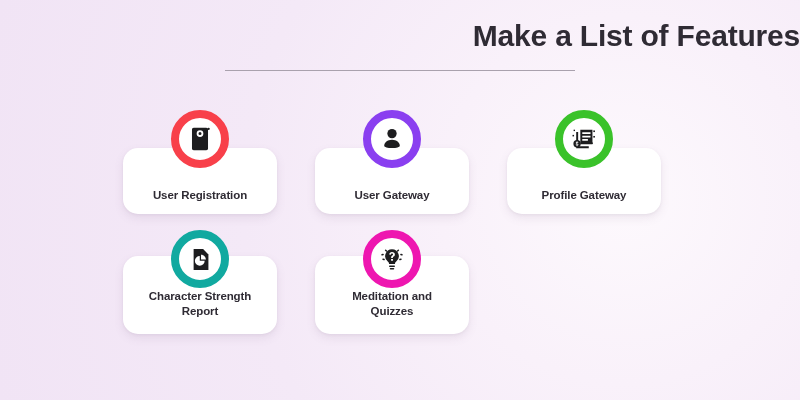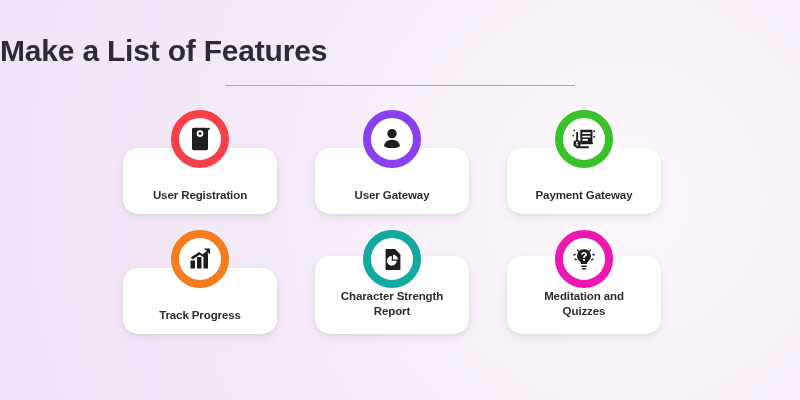--- a/index.html
+++ b/index.html
@@ -22,22 +22,21 @@
       radial-gradient(circle at 78% 50%, #fdf9fd 0%, #f9f1fa 28%, #f4e9f7 58%, #f1e4f5 100%);
     overflow: hidden;
   }
 
   
   .header {
     position: absolute;
     top: 18px;
     left: 0;
     width: 800px;
-    text-align: left;
-    margin-top: 15px;
+    text-align: right;
   }
   .page-title {
     font-size: 30px;
     font-weight: bold;
     color: #2f2b34;
     letter-spacing: -0.2px;
     line-height: 1.2;
     margin: 0;
   }
   .title-rule {
@@ -167,40 +166,24 @@
             <path d="M5.35 14.1h.5v.55c.5.06.85.33.98.78l-.78.23c-.07-.24-.22-.37-.46-.37-.26 0-.42.13-.42.33 0 .2.13.3.55.42.72.2 1.12.45 1.12 1.07 0 .5-.33.85-.99.93v.56h-.5v-.56c-.57-.07-.95-.4-1.07-.92l.8-.22c.07.3.27.45.55.45.29 0 .45-.13.45-.33 0-.2-.15-.3-.6-.43-.66-.19-1.05-.44-1.05-1.04 0-.49.33-.84.92-.93v-.52z" fill="#ffffff"></path>
             <rect class="glyph" x="20.6" y="4.1" width="1.5" height="1.5"></rect>
             <rect class="glyph" x="20.6" y="9.2" width="1.5" height="1.5"></rect>
             <rect class="glyph" x="18.7" y="15.2" width="1.4" height="1.4"></rect>
             <rect class="glyph" x="1.4" y="8.2" width="1.4" height="1.4"></rect>
             <rect class="glyph" x="2.4" y="3.4" width="1.3" height="1.3"></rect>
           </svg>
         </span>
       </div>
       <div class="card">
-        <span class="card-label">Payment Gateway</span>
-      </div>
-    </div>
-
-    <div class="feature">
-      <div class="ring" style="border-color: rgb(245, 124, 31);">
-        <span>
-          <svg width="26" height="26" viewBox="0 0 24 24" aria-hidden="true">
-            <rect class="glyph" x="3.2" y="13.4" width="4.2" height="7.4" rx="0.5"></rect>
-            <rect class="glyph" x="9.2" y="10.2" width="4.2" height="10.6" rx="0.5"></rect>
-            <rect class="glyph" x="15.2" y="6.6" width="4.2" height="14.2" rx="0.5"></rect>
-            <path class="glyph" d="M3.6 10.4 11.3 5.6l3.3 2.3 4.6-4.5 1.5 1.5-5.6 5.5-3.3-2.3-6.9 4.3-1.3-2z"></path>
-            <path class="glyph" d="M15.7 2.2h5.6v5.6l-2-2-.8-1.6-1.5-.6z"></path>
-          </svg>
-        </span>
-      </div>
-      <div class="card">
-        <span class="card-label">Track Progress</span>
-      </div>
-    </div>
+        <span class="card-label">Profile Gateway</span>
+      </div>
+    </div>
+
 
     <div class="feature tall">
       <div class="ring" style="border-color: rgb(17, 169, 160);">
         <span>
           <svg width="25" height="25" viewBox="0 0 24 24" aria-hidden="true">
             <path class="glyph" d="M5.4 2h9.1l5.1 5.1V22H5.4V2z"></path>
             <path d="M12.5 7.4v4.7h4.7c0-2.6-2.1-4.7-4.7-4.7z" fill="#ffffff"></path>
             <path d="M11.3 8.6a4.7 4.7 0 1 0 4.7 4.7h-4.7V8.6z" fill="#ffffff"></path>
           </svg>
         </span>

